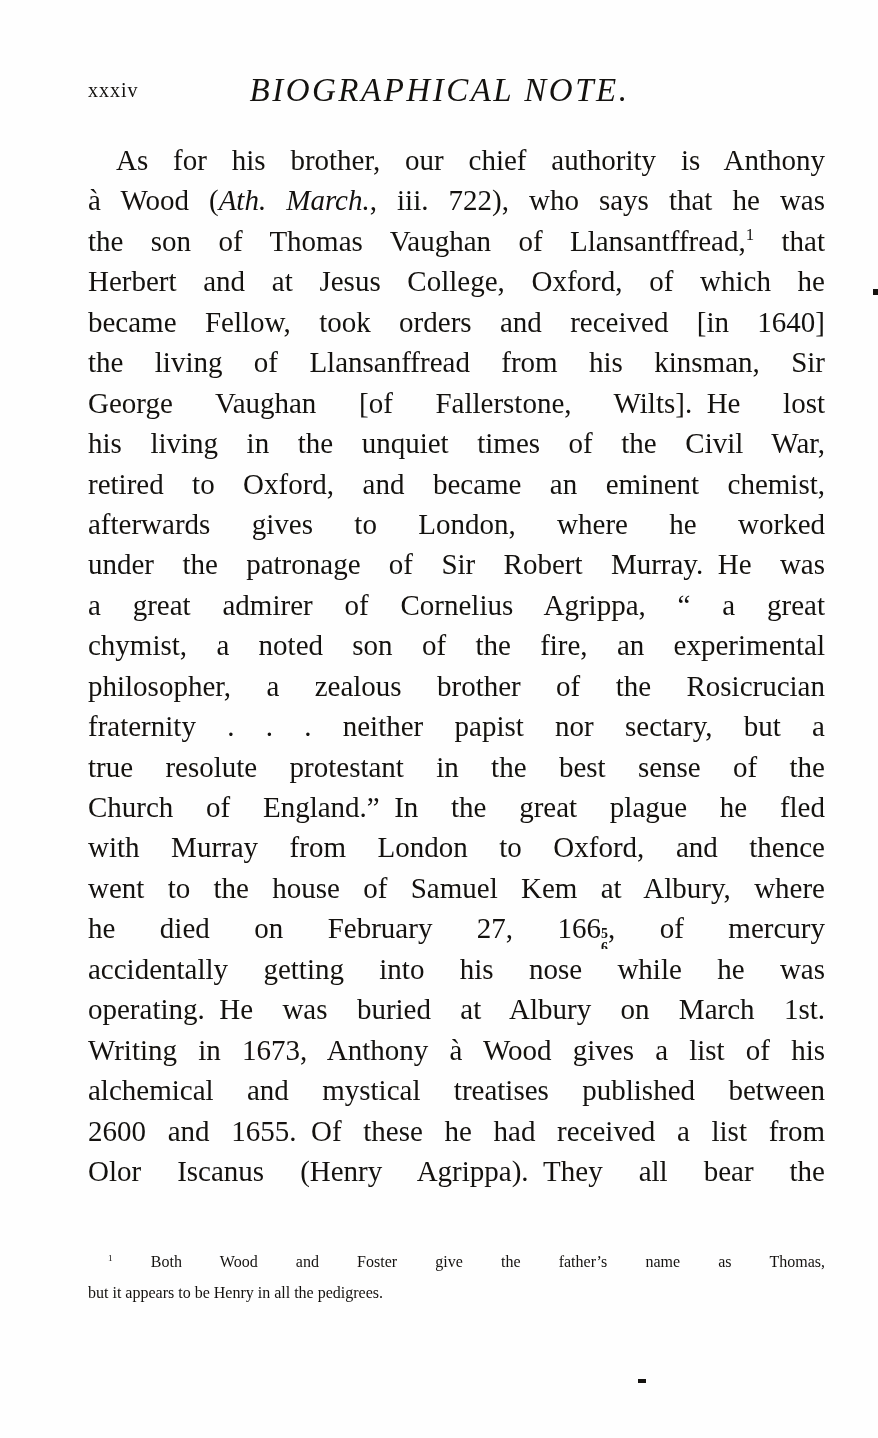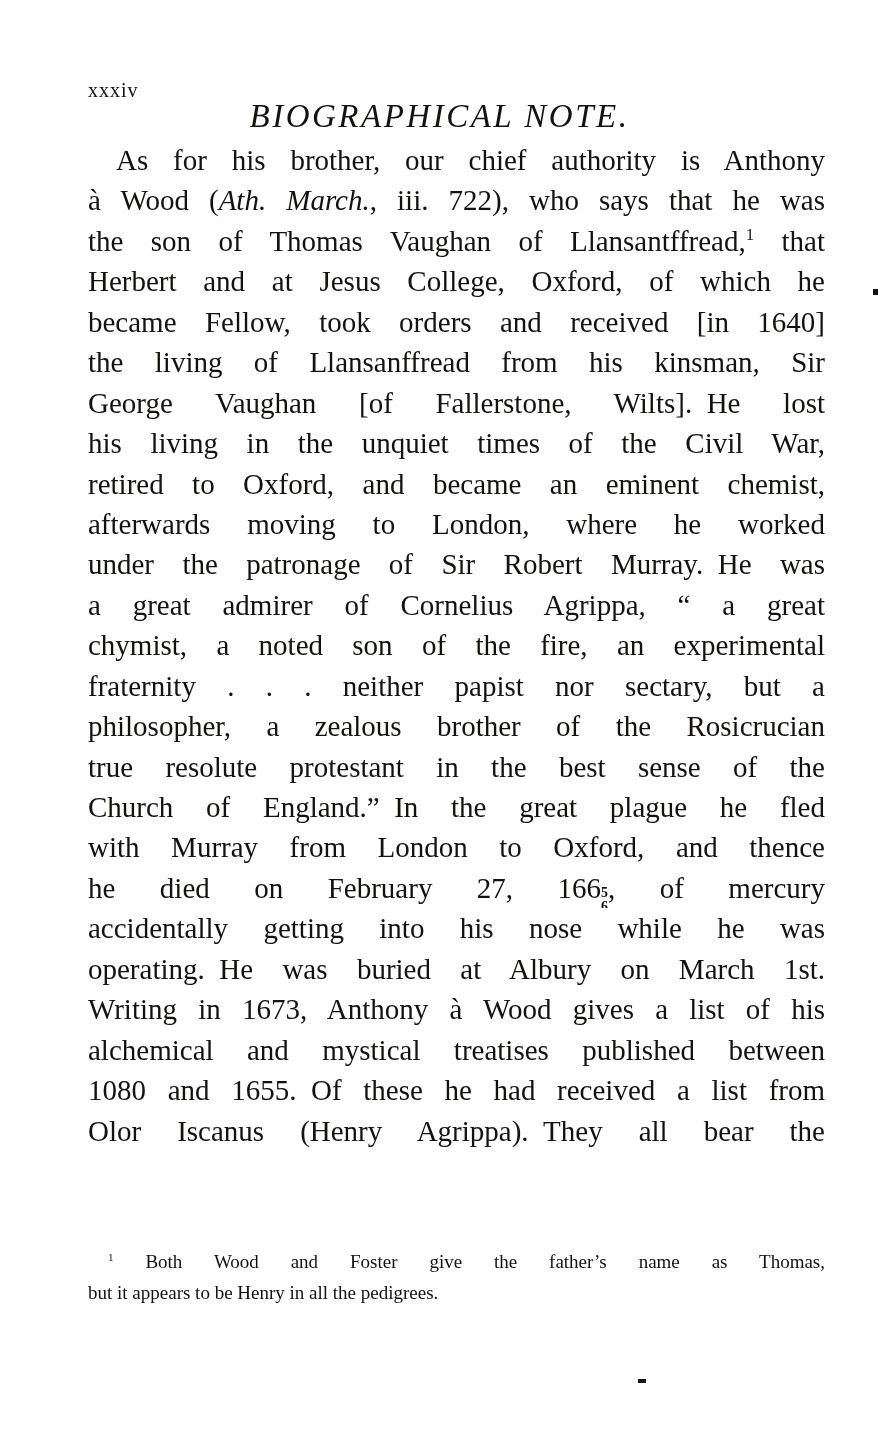--- a/index.html
+++ b/index.html
@@ -35,21 +35,20 @@
     position: absolute;
     left: 0;
     top: 0;
     width: 100%;
     padding-right: 34px;          
     text-align: center;
     font-style: italic;
     font-size: 33px;
     letter-spacing: 2.5px;
     white-space: nowrap;
-    margin-top: 26px;
   }
 
   
   .body-text {
     position: absolute;
     left: 88px;
     top: 140px;
     width: 737px;
   }
   .bline {
@@ -80,21 +79,21 @@
   }
 
   
   .footnote {
     position: absolute;
     left: 88px;
     top: 1246px;
     width: 737px;
   }
   .fline {
-    font-size: 19px;
+    font-size: 16px;
     line-height: 31px;
     text-align: justify;
     text-align-last: justify;
     overflow: hidden;
   }
   .fline.indent { padding-left: 20px; }
   .fline.nojust { text-align: left; text-align-last: left; }
 
   
   .speck {
@@ -117,38 +116,39 @@
   <div class="body-text" id="body-lines">
       <div class="bline indent"><span>As for his brother, our chief authority is Anthony</span></div>
       <div class="bline"><span>à Wood (</span><i>Ath. March.</i><span>, iii. 722), who says that he was</span></div>
       <div class="bline"><span>the son of Thomas Vaughan of Llansantffread,</span><sup>1</sup><span> that</span></div>
       <div class="bline"><span>Herbert and at Jesus College, Oxford, of which he</span></div>
       <div class="bline"><span>became Fellow, took orders and received [in 1640]</span></div>
       <div class="bline"><span>the living of Llansanffread from his kinsman, Sir</span></div>
       <div class="bline"><span>George Vaughan [of Fallerstone, Wilts]. He lost</span></div>
       <div class="bline"><span>his living in the unquiet times of the Civil War,</span></div>
       <div class="bline"><span>retired to Oxford, and became an eminent chemist,</span></div>
-      <div class="bline"><span>afterwards moving to London, where he worked</span></div>
+      <div class="bline"><span>afterwards gives to London, where he worked</span></div>
       <div class="bline"><span>under the patronage of Sir Robert Murray. He was</span></div>
       <div class="bline"><span>a great admirer of Cornelius Agrippa, “ a great</span></div>
       <div class="bline"><span>chymist, a noted son of the fire, an experimental</span></div>
+      <div class="bline"><span>philosopher, a zealous brother of the Rosicrucian</span></div>
       <div class="bline"><span>fraternity . . . neither papist nor sectary, but a</span></div>
-      <div class="bline"><span>philosopher, a zealous brother of the Rosicrucian</span></div>
       <div class="bline"><span>true resolute protestant in the best sense of the</span></div>
       <div class="bline"><span>Church of England.” In the great plague he fled</span></div>
       <div class="bline"><span>with Murray from London to Oxford, and thence</span></div>
+      <div class="bline"><span>went to the house of Samuel Kem at Albury, where</span></div>
       <div class="bline"><span>he died on February 27, 166</span><span class="frac">
           <span>5</span>
           <span>6</span>
         </span><span>, of mercury</span></div>
       <div class="bline"><span>accidentally getting into his nose while he was</span></div>
       <div class="bline"><span>operating. He was buried at Albury on March 1st.</span></div>
       <div class="bline"><span>Writing in 1673, Anthony à Wood gives a list of his</span></div>
       <div class="bline"><span>alchemical and mystical treatises published between</span></div>
-      <div class="bline"><span>1080 and 1655. Of these he had received a list from</span></div>
+      <div class="bline"><span>2600 and 1655. Of these he had received a list from</span></div>
       <div class="bline"><span>Olor Iscanus (Henry Agrippa). They all bear the</span></div>
     </div>
 
   <div class="footnote" id="footnote-lines">
       <div class="fline indent"><sup>1</sup><span> Both Wood and Foster give the father’s name as Thomas,</span></div>
       <div class="fline nojust"><span>but it appears to be Henry in all the pedigrees.</span></div>
     </div>
 
   <div class="speck speck-right-edge"></div>
   <div class="speck speck-bottom"></div>

